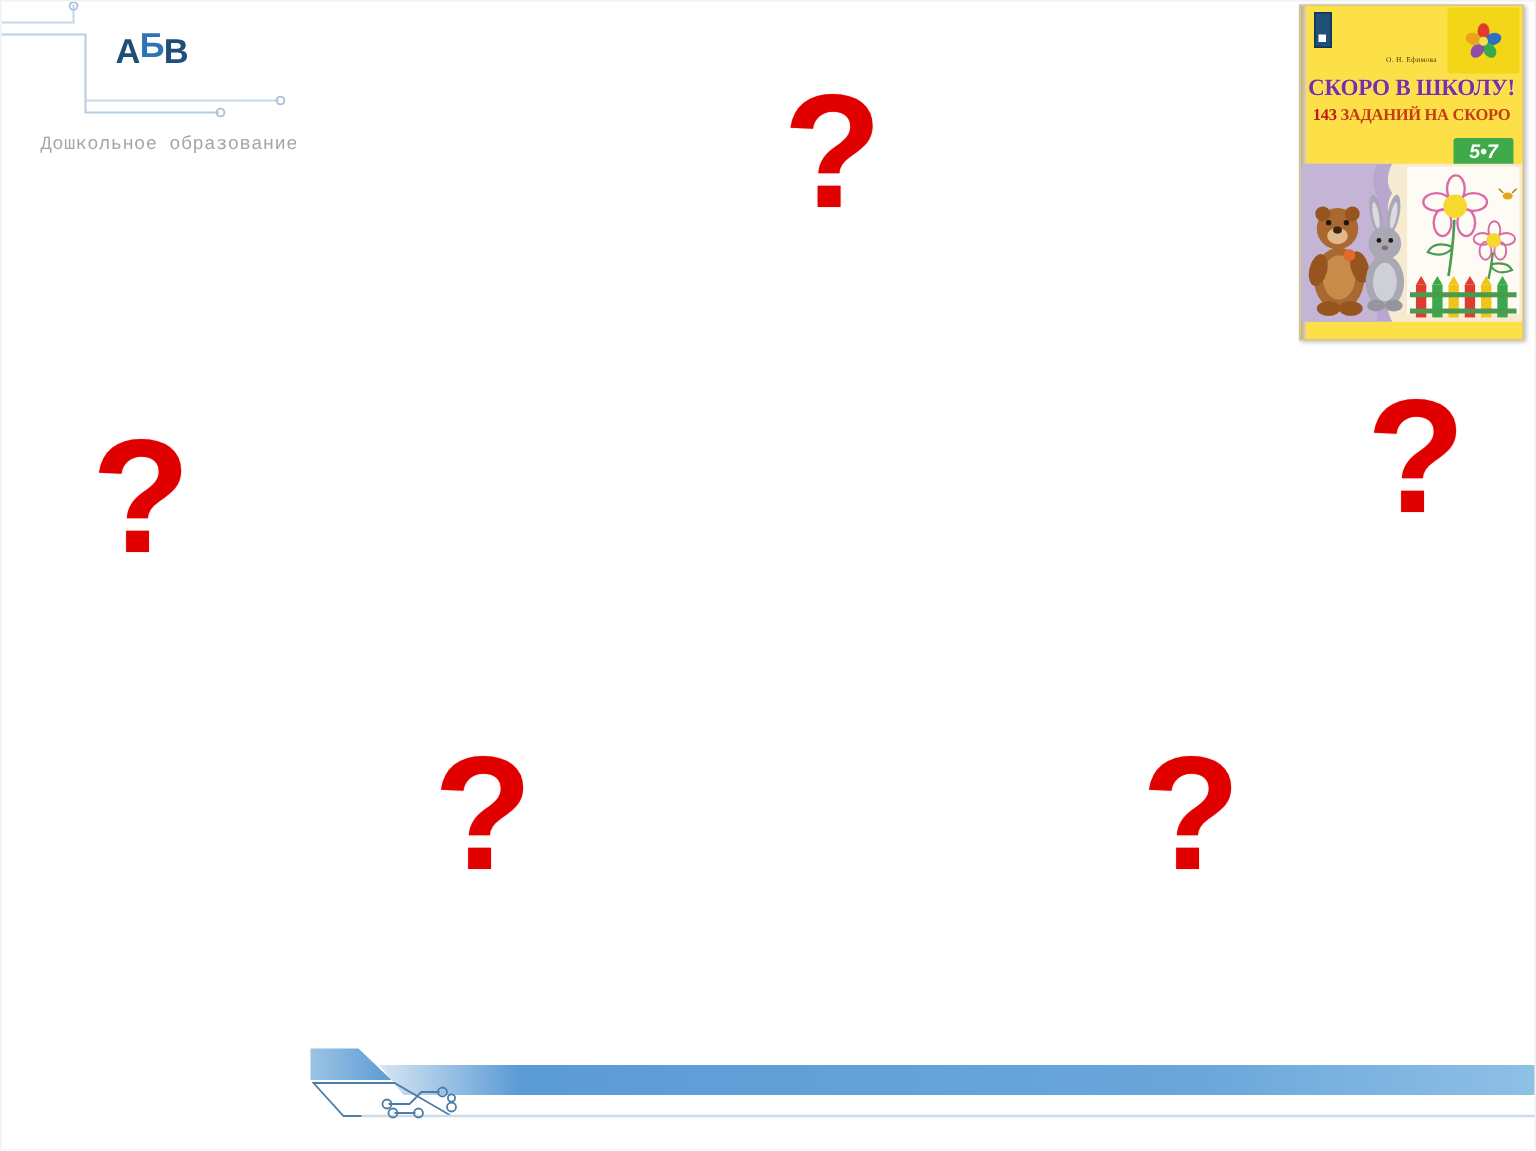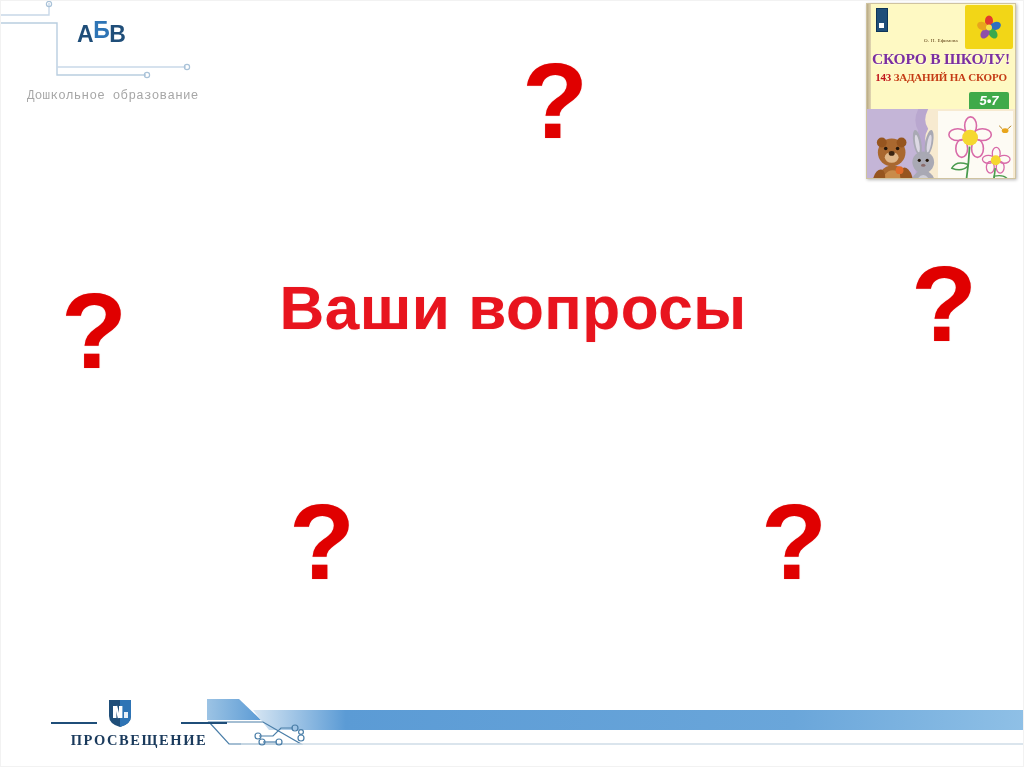--- a/index.html
+++ b/index.html
@@ -88,22 +88,22 @@
   .q-right    { left: 910px; top: 249px; font-size: 108px; }
   .q-bot-left { left: 288px; top: 487px; font-size: 108px; }
   .q-bot-right{ left: 760px; top: 487px; font-size: 108px; }
 
   
   .book {
     position: absolute;
     left: 865px;
     top: 2px;
     width: 150px;
-    height: 176px;
-    background: #fef9c3;
+    height: 224px;
+    background: #fde047;
     border: 1px solid #cfc3a0;
     box-shadow: 1px 1px 3px rgba(0,0,0,0.28);
     overflow: hidden;
     box-sizing: border-box;
   }
   .book-spine {
     position: absolute;
     left: 0; top: 0; bottom: 0;
     width: 4px;
     background: linear-gradient(to right,#b9ab86,#e2d6b2);
@@ -367,21 +367,20 @@
       </g>
     </svg>
   </div>
 
   <div class="qmark q-top">?</div>
   <div class="qmark q-left">?</div>
   <div class="qmark q-right">?</div>
   <div class="qmark q-bot-left">?</div>
   <div class="qmark q-bot-right">?</div>
 
-  <div class="title">Ваши вопросы</div>
 
   <svg class="bottom-band" viewBox="0 0 1024 80" preserveAspectRatio="none">
     <defs>
       <linearGradient id="gradBlueMain" x1="0" y1="0" x2="1" y2="0">
         <stop offset="0%" stop-color="#d7e6f3"></stop>
         <stop offset="12%" stop-color="#5b9bd5"></stop>
         <stop offset="70%" stop-color="#6aa6da"></stop>
         <stop offset="100%" stop-color="#8fc0e6"></stop>
       </linearGradient>
       <linearGradient id="gradBlueTop" x1="0" y1="0" x2="1" y2="0">
@@ -410,27 +409,14 @@
       <path d="M262 56 L276 56"></path>
       <circle cx="294" cy="42" r="3"></circle>
       <circle cx="257" cy="50" r="3"></circle>
       <circle cx="261" cy="56" r="3"></circle>
       <circle cx="278" cy="56" r="3"></circle>
       <circle cx="300" cy="52" r="3"></circle>
       <circle cx="300" cy="46" r="2.4"></circle>
     </g>
   </svg>
 
-  <div class="pub-logo">
-    <svg class="pub-shield" viewBox="0 0 26 30">
-      <path d="M2 2 H24 V18 Q24 26 13 29 Q2 26 2 18 Z" fill="#1f4e79"></path>
-      <path d="M13 2 H24 V18 Q24 26 13 29 Z" fill="#2e74b5"></path>
-      <rect x="6" y="8" width="3.4" height="12" fill="#ffffff"></rect>
-      <rect x="12" y="8" width="3.4" height="12" fill="#ffffff"></rect>
-      <path d="M9 8 L12 20" stroke="#ffffff" stroke-width="2.4" fill="none"></path>
-      <rect x="17" y="14" width="4" height="6" fill="#ffffff" opacity="0.9"></rect>
-    </svg>
-    <div class="pub-rule left"></div>
-    <div class="pub-rule right"></div>
-    <div class="pub-name">ПРОСВЕЩЕНИЕ</div>
-  </div>
 
 </div>
 
 </body></html>

